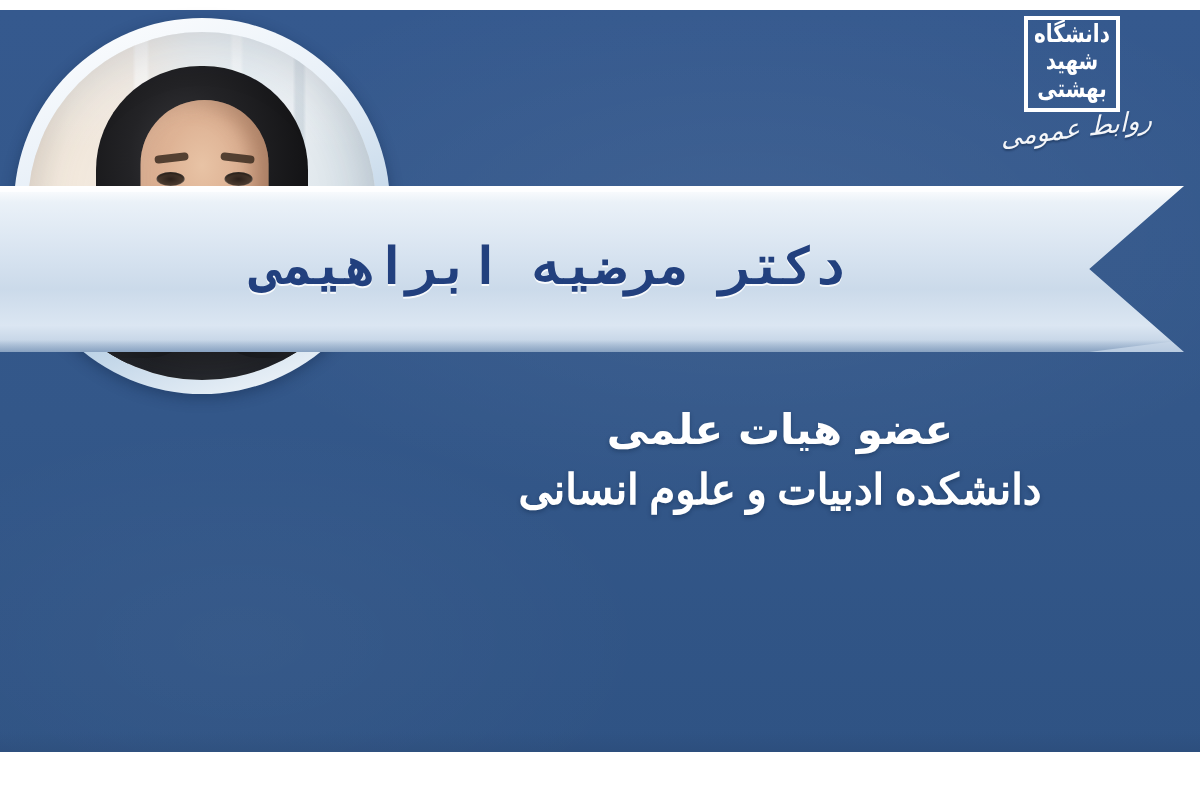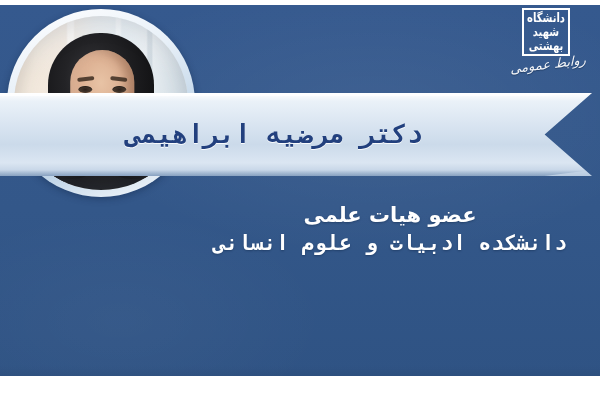--- a/index.html
+++ b/index.html
@@ -310,33 +310,33 @@
   .subtitle-line1 {
     font-family: "DejaVu Sans", "Liberation Sans", sans-serif;
     font-size: 21px;
     font-weight: bold;
     line-height: 1.45;
     letter-spacing: -0.4px;
     white-space: nowrap;
     text-shadow: 0 1px 2px rgba(10,28,56,0.35);
   }
   .subtitle-line2 {
-    font-family: Liberation Mono, monospace;
+    font-family: Liberation Serif, serif;
     font-size: 21px;
     font-weight: bold;
     line-height: 1.45;
     letter-spacing: -0.4px;
     white-space: nowrap;
     text-shadow: 0 1px 2px rgba(10,28,56,0.35);
   }
 
   
   .logo-block {
     position: absolute;
-    right: 12px;
+    right: 22px;
     top: 8px;
     width: 104px;
     height: 78px;
   }
   .logo-mark {
     position: absolute;
     right: 18px;
     top: 0;
     width: 48px;
     height: 48px;

